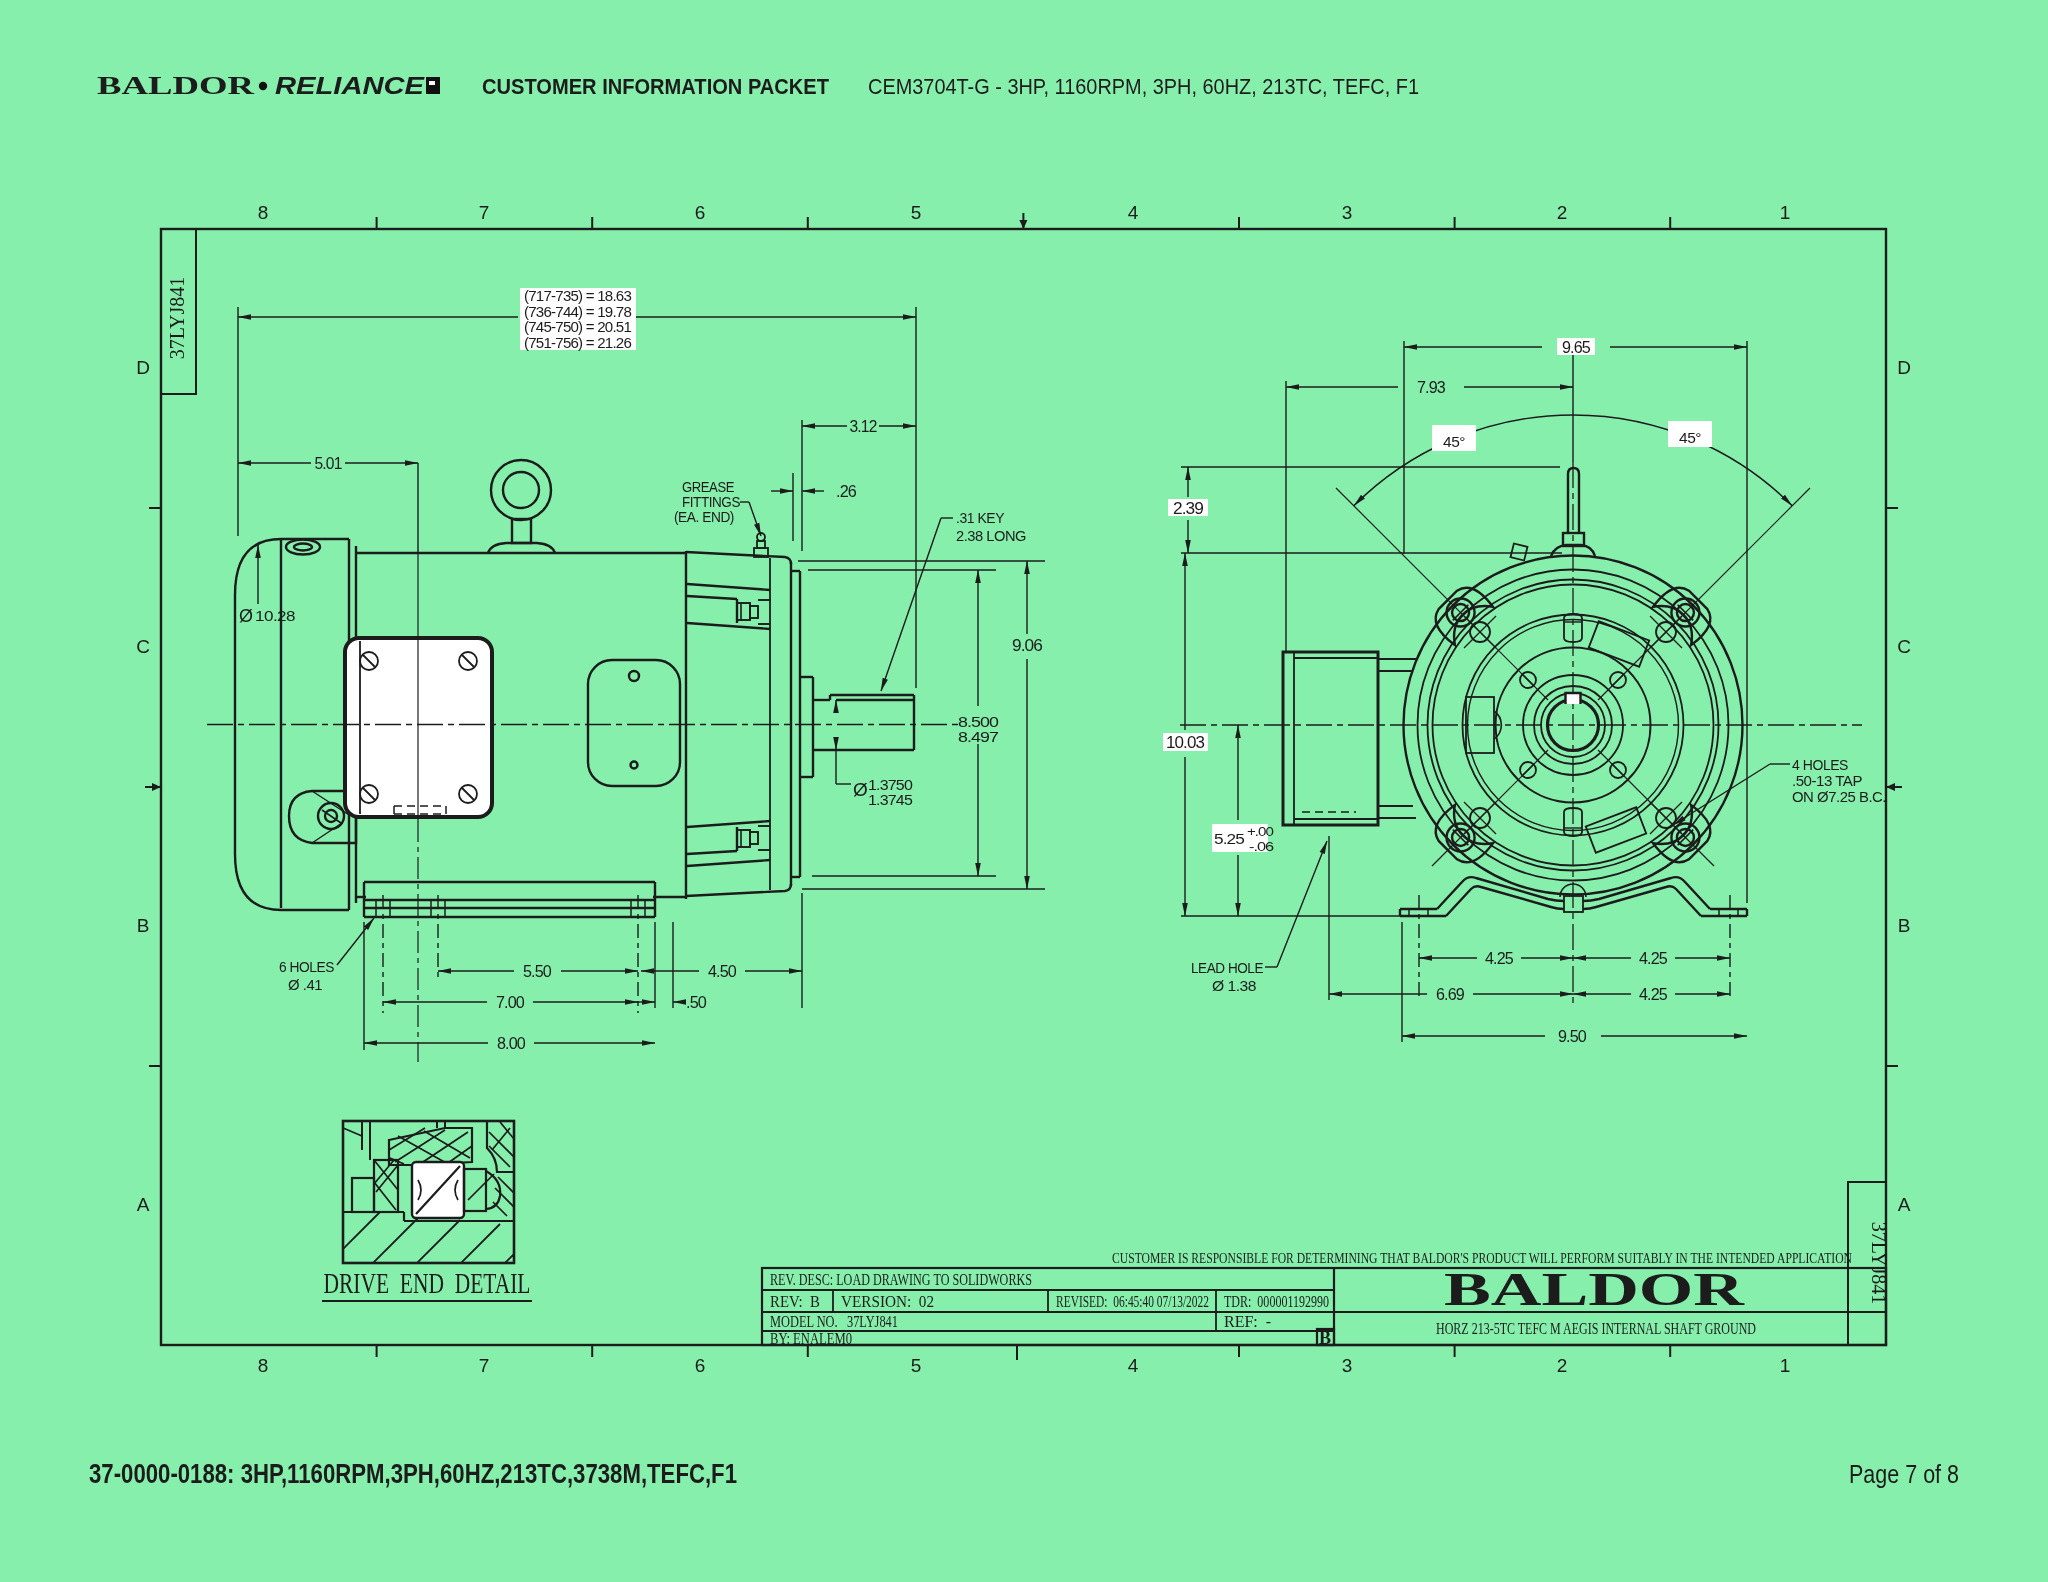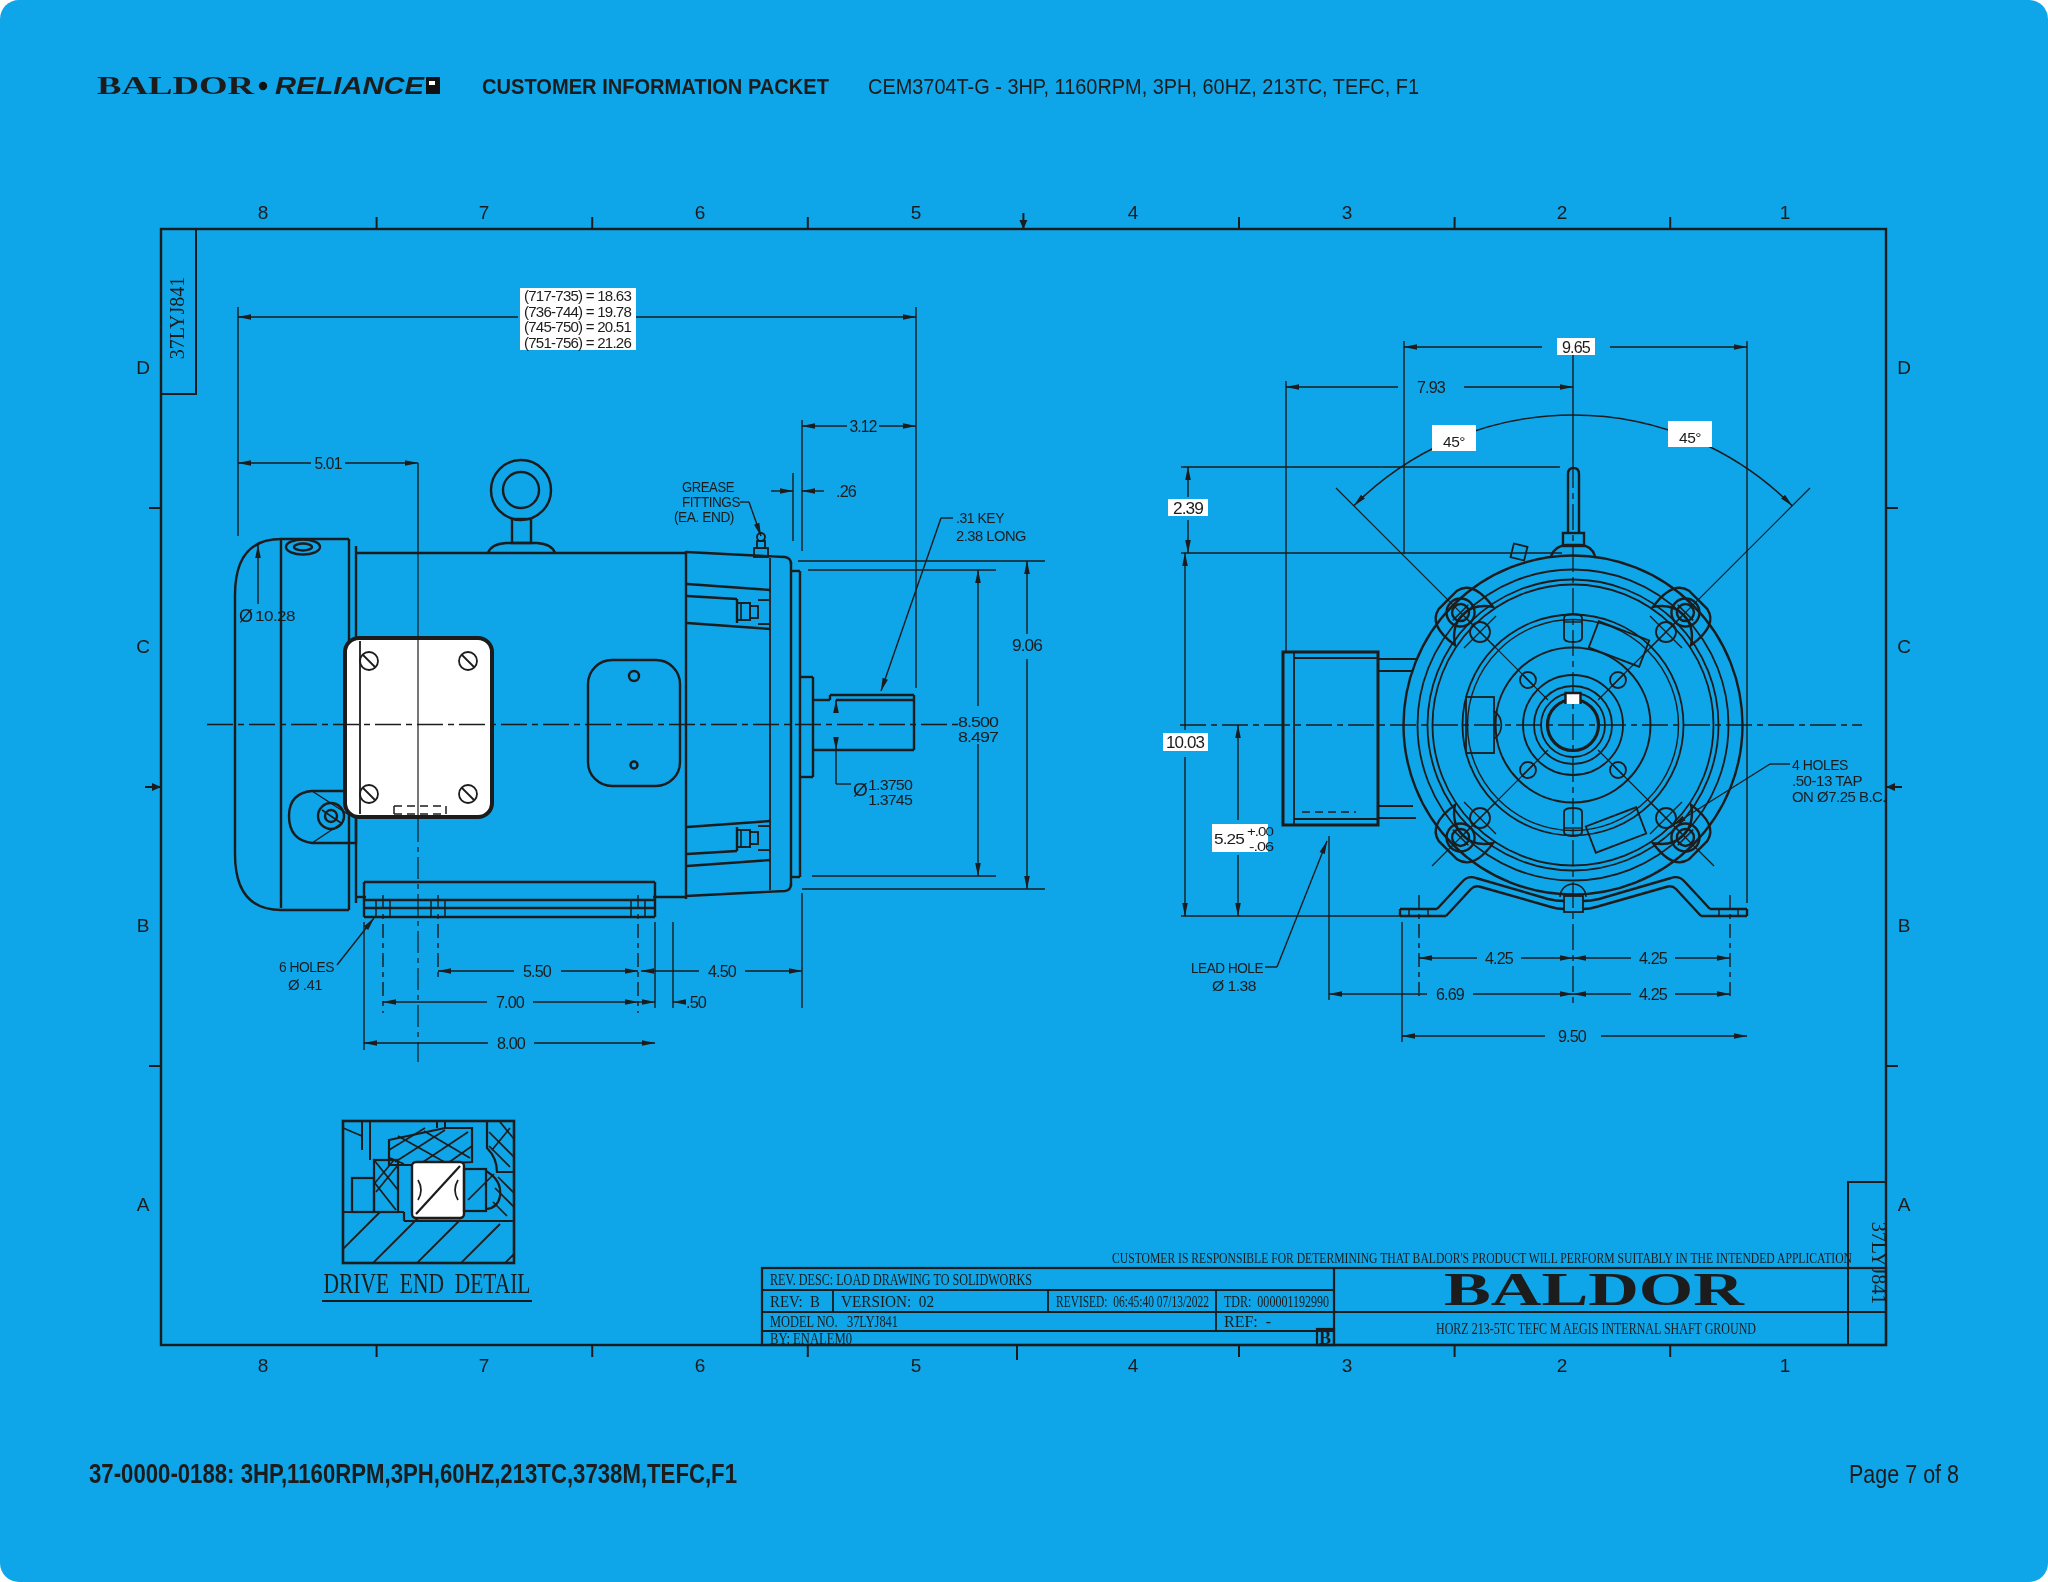--- a/index.html
+++ b/index.html
@@ -1,16 +1,16 @@
 <!DOCTYPE html>
 <html><head>
 <meta charset="utf-8">
 <style>
   html,body{margin:0;padding:0;background:#fff;}
-  .page{position:relative;width:2048px;height:1582px;background:#0ea5e9;overflow:hidden;border-radius:19px;}
+  .page{position:relative;width:2048px;height:1582px;background:#86efac;overflow:hidden;}
   svg{position:absolute;top:0;left:0;}
   text{font-family:"Liberation Sans",sans-serif;fill:#1c1c1c;}
   .dim{font-size:17px;letter-spacing:-0.9px;}
   .ser{font-family:"Liberation Serif",serif;letter-spacing:0;}
 </style>
 </head>
 <body>
 <div class="page">
 <svg width="2048" height="1582" viewBox="0 0 2048 1582">
 <defs>

